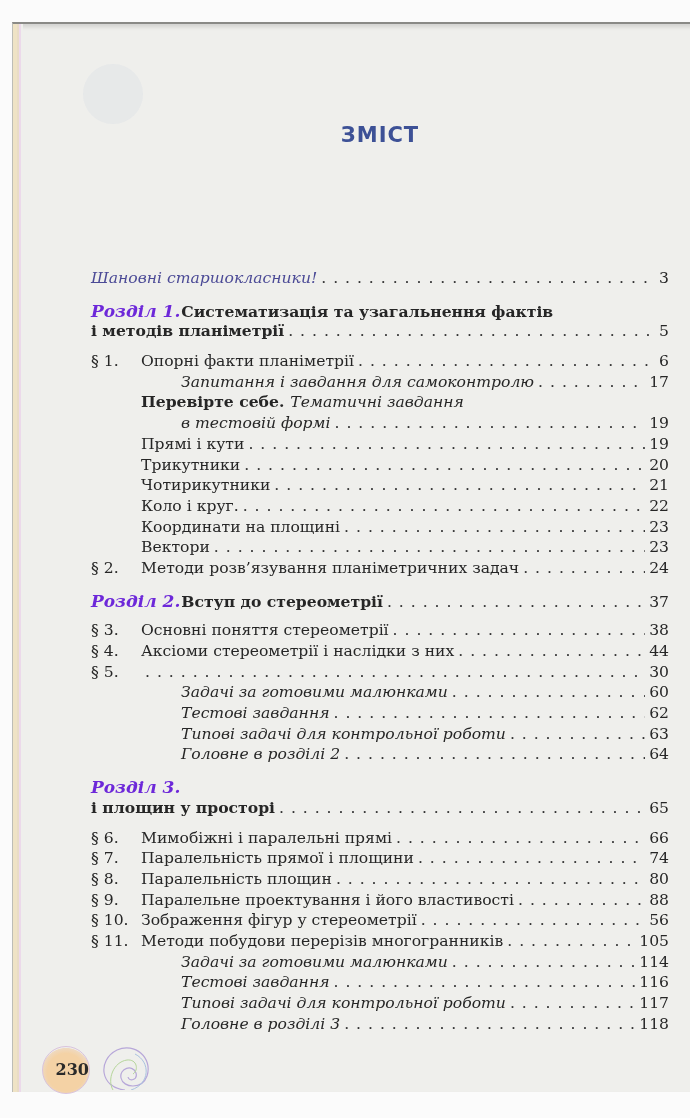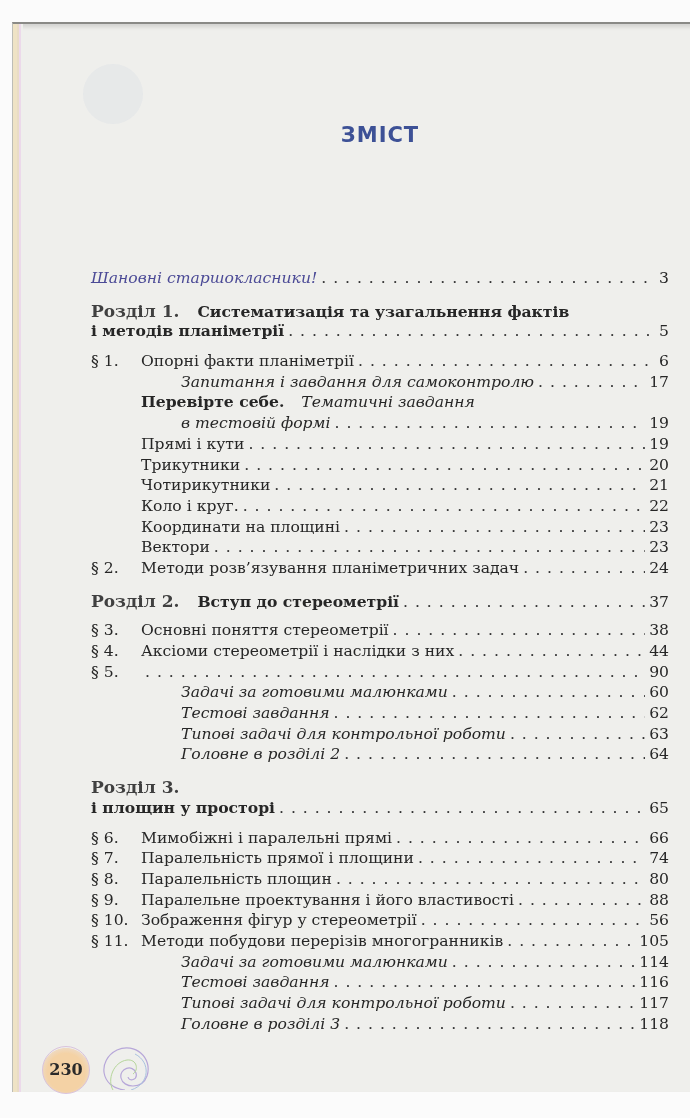--- a/index.html
+++ b/index.html
@@ -49,30 +49,30 @@
   }
   .row .dots::before {
     content: ". . . . . . . . . . . . . . . . . . . . . . . . . . . . . . . . . . . . . . . . . . . . . . . . . . . . . . . . . . . . . . . . . . . . . .";
     letter-spacing: 0;
     word-spacing: 2px;
   }
   .row .pg { flex: 0 0 auto; text-align: right; }
   .gap-l { margin-top: 12px; }
   .gap-m { margin-top: 9px; }
   .intro { color: #4b4a96; font-style: italic; }
-  .chapter-label { color: #404040; font-weight: bold; font-size: 17px; margin-right: 18px; }
+  .chapter-label { color: #6d28d9; font-style: italic; font-weight: bold; font-size: 17px; margin-right: 1px; }
   .bold { font-weight: bold; }
   .ital { font-style: italic; margin-left: 40px; }
   .footer-badge {
     position: absolute; left: 42px; top: 1046px; width: 46px; height: 46px; border-radius: 50%;
     background: radial-gradient(circle at 50% 55%, #f4d2a5 0 55%, #efd9bf 70%, rgba(239,239,236,0) 72%);
     border: 1px solid #d9c3dd;
   }
   .footer-badge span {
-    position: absolute; left: 0; right: 0; top: 13px; text-align: center;
+    position: absolute; left: 0; right: 0; top: 13px; text-align: right;
     font-weight: bold; font-size: 16px; color: #2a2a2a;
   }
   .swirl { position: absolute; left: 95px; top: 1040px; }
 </style>
 </head>
 <body>
 
 <div class="page">
   <div class="edge-strip"></div>
   <div class="ghost-mark"></div>
@@ -105,21 +105,21 @@
     </div>
     <div class="row">
       <span class="indent"></span>
       <span class="txt ital">Запитання і завдання для самоконтролю</span>
       <span class="dots"></span>
       <span class="pg">17</span>
     </div>
     <div class="row">
       <span class="indent"></span>
       <span class="txt bold">Перевірте себе.</span>
-      <span class="txt ital" style="margin-left:17px">Тематичні завдання</span>
+      <span class="txt ital" style="margin-left:6px">Тематичні завдання</span>
     </div>
     <div class="row">
       <span class="indent"></span>
       <span class="txt ital">в тестовій формі</span>
       <span class="dots"></span>
       <span class="pg">19</span>
     </div>
     <div class="row">
       <span class="indent"></span>
       <span class="txt">Прямі і кути</span>
@@ -178,21 +178,21 @@
     </div>
     <div class="row">
       <span class="num">§ 4.</span>
       <span class="txt">Аксіоми стереометрії і наслідки з них</span>
       <span class="dots"></span>
       <span class="pg">44</span>
     </div>
     <div class="row">
       <span class="num">§ 5.</span>
       <span class="dots"></span>
-      <span class="pg">90</span>
+      <span class="pg">30</span>
     </div>
     <div class="row">
       <span class="indent"></span>
       <span class="txt ital">Задачі за готовими малюнками</span>
       <span class="dots"></span>
       <span class="pg">60</span>
     </div>
     <div class="row">
       <span class="indent"></span>
       <span class="txt ital">Тестові завдання</span>

